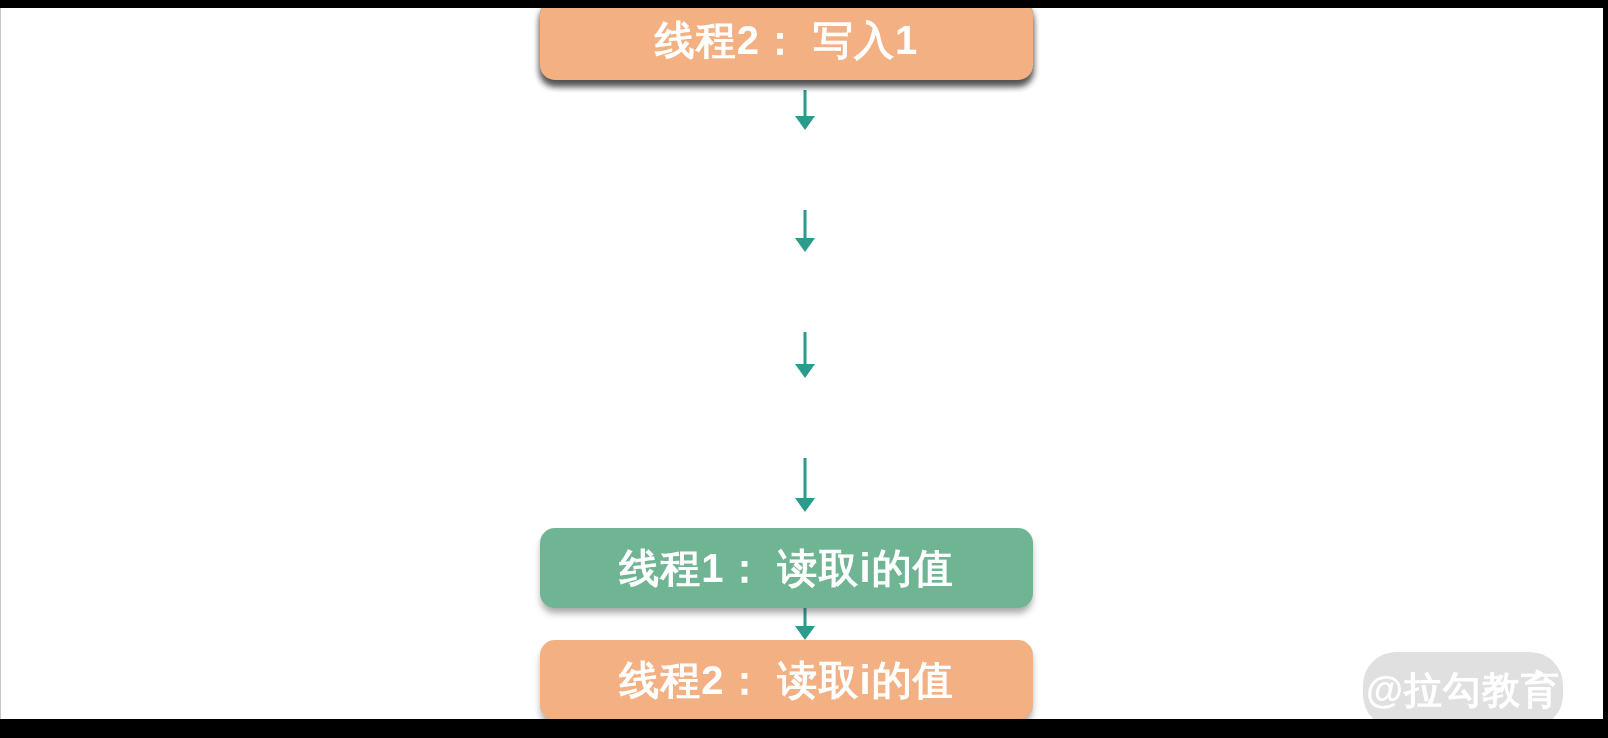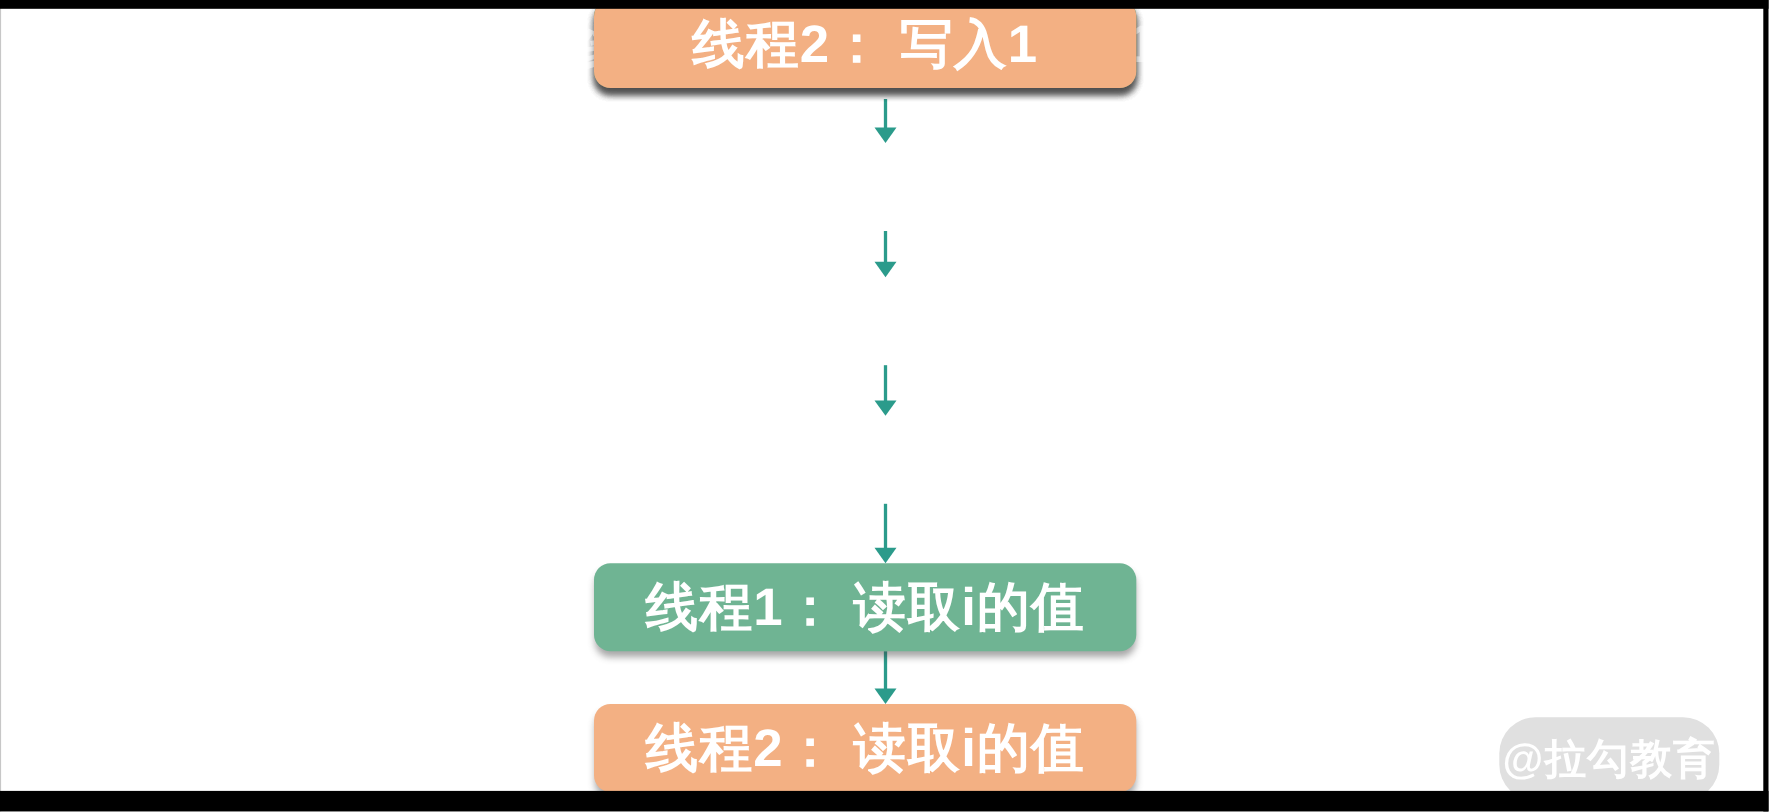--- a/index.html
+++ b/index.html
@@ -28,21 +28,21 @@
   .node {
     position: absolute;
     left: 540px;
     width: 493px;
     height: 80px;
     border-radius: 15px;
     display: flex;
     align-items: center;
     justify-content: center;
     color: #ffffff;
-    font-size: 48px;
+    font-size: 40px;
     font-weight: bold;
     letter-spacing: 1px;
     box-shadow: 0 6px 7px -1px rgba(60,60,60,0.45);
     z-index: 10;
     white-space: nowrap;
   }
   .node:nth-of-type(1) { top: 10px; }
   .node:nth-of-type(2) { top: 130px; }
   .node:nth-of-type(3) { top: 252px; }
   .node:nth-of-type(4) { top: 378px; }
@@ -102,21 +102,21 @@
 </head>
 <body>
 
 <div id="stage">
 
   <div class="bar bar-top"></div>
   <div class="bar bar-bottom"></div>
   <div class="bar bar-right"></div>
   <div class="edge-left"></div>
 
-  <div class="node" style="background: rgb(111, 180, 147); color: rgb(255, 255, 255);">
+  <div class="node" style="background: rgb(111, 180, 147); color: rgb(255, 255, 255); margin-top: 16px;">
     <span>线程1： 读取i的值</span>
   </div>
   <div class="node" style="background: rgb(243, 176, 131); color: rgb(255, 255, 255);">
     <span>线程2： 读取i的值</span>
   </div>
   <div class="node" style="background: rgb(111, 180, 147); color: rgb(255, 255, 255);">
     <span>线程1： 计算i+1，得到1</span>
   </div>
   <div class="node" style="background: rgb(243, 176, 131); color: rgb(255, 255, 255);">
     <span>线程2： 计算i+1，得到1</span>

